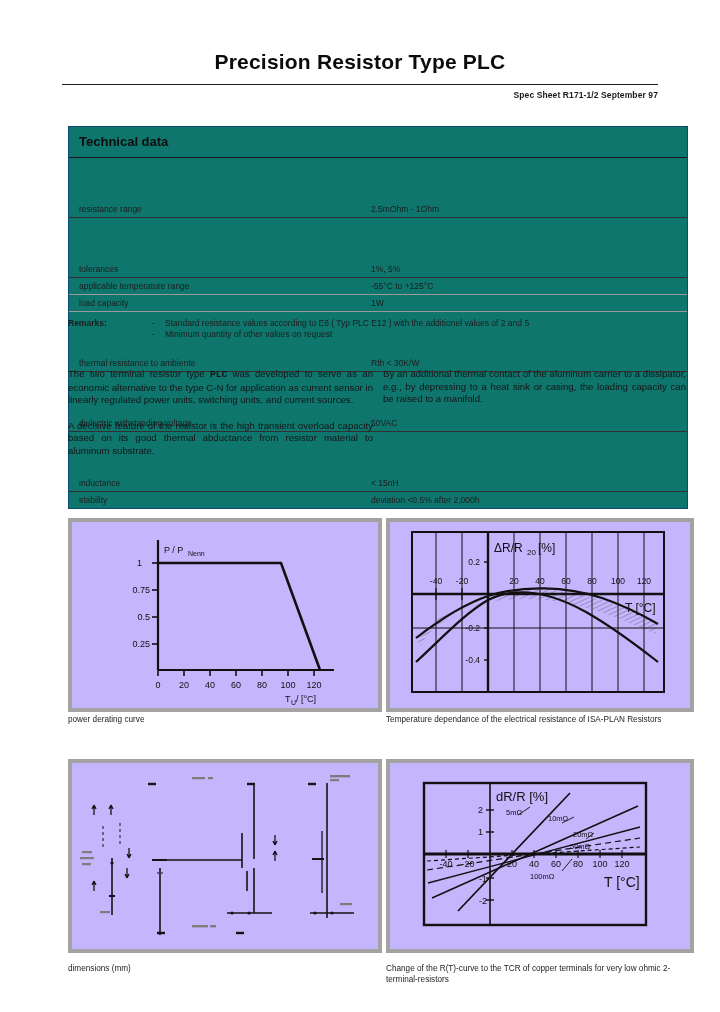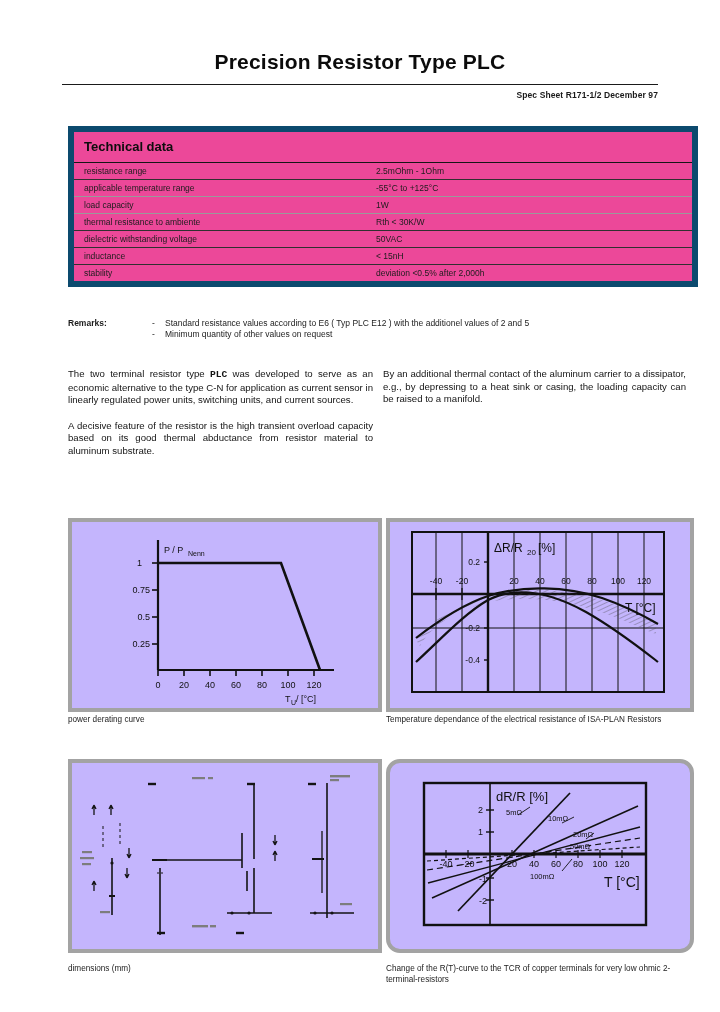--- a/index.html
+++ b/index.html
@@ -12,27 +12,27 @@
     position:absolute;left:0;top:38px;width:720px;text-align:center;
     font-size:21px;font-weight:bold;letter-spacing:.2px;color:#0b0b0b;
   }
   .rule{position:absolute;left:62px;top:72px;width:596px;height:1px;background:#1a1a1a;}
   .specsheet{
     position:absolute;left:0;top:78px;width:658px;text-align:right;
     font-size:8.5px;font-weight:bold;color:#1a1a1a;letter-spacing:.1px;
   }
 
   
-  .tdbox{position:absolute;left:68px;top:114px;width:618px;border:6px solid #0c4a6e;background:#ec4899;}
+  .tdbox{position:absolute;left:68px;top:114px;width:618px;border:1px solid #0c4a6e;background:#0f766e;}
   .tdhead{
     height:30px;line-height:30px;padding-left:10px;
     font-size:13px;font-weight:bold;color:#0d0d0d;border-bottom:1px solid #161616;
   }
   .trow{display:flex;height:16px;align-items:center;font-size:8.5px;color:#1c1c1c;}
-  .trow.line{border-bottom:1px solid #303030;}
+  .trow.line{border-bottom:1px solid #303030;margin-top:43px;}
   .trow.faint{border-bottom:1px solid #9a9a9a;}
   .tkey{width:292px;padding-left:10px;}
   .tval{flex:1;}
 
   
   .remarks{position:absolute;left:68px;top:306px;width:618px;font-size:8.5px;color:#1c1c1c;}
   .rlabel{position:absolute;left:0;top:0;width:80px;font-weight:bold;}
   .rlines{position:absolute;left:84px;top:0;width:534px;}
   .rline{height:11px;line-height:11px;white-space:nowrap;}
   .rdash{display:inline-block;width:13px;}
@@ -42,44 +42,48 @@
   .colL{left:68px;top:356px;width:305px;}
   .colR{left:383px;top:356px;width:303px;}
   .p2{margin-top:13px;}
   .col b{font-weight:bold;font-family:Liberation Mono, monospace;}
 
   
   .fig{position:absolute;border:4px solid #a3a3a3;background:#c4b5fd;}
   .figA{left:68px;top:506px;width:306px;height:186px;}
   .figB{left:386px;top:506px;width:300px;height:186px;}
   .figC{left:68px;top:747px;width:306px;height:186px;}
-  .figD{left:386px;top:747px;width:300px;height:186px;border-radius:14px;}
+  .figD{left:386px;top:747px;width:300px;height:186px;}
   .cap{position:absolute;font-size:8.2px;line-height:11px;color:#1c1c1c;}
   .capA{left:68px;top:702px;width:300px;}
   .capB{left:386px;top:702px;width:300px;}
   .capC{left:68px;top:951px;width:300px;}
   .capD{left:386px;top:951px;width:300px;}
   .fig svg{display:block;}
 </style>
 </head>
 <body>
 
 <div class="page">
  <div class="sheet">
 
   <div class="title">Precision Resistor Type PLC</div>
   <div class="rule"></div>
-  <div class="specsheet">Spec Sheet R171-1/2  December 97</div>
+  <div class="specsheet">Spec Sheet R171-1/2  September 97</div>
 
   <div class="tdbox">
     <div class="tdhead">Technical data</div>
 
     <div class="trow line">
       <div class="tkey">resistance range</div>
       <div class="tval">2.5mOhm - 1Ohm</div>
+    </div>
+    <div class="trow line">
+      <div class="tkey">tolerances</div>
+      <div class="tval">1%, 5%</div>
     </div>
     <div class="trow faint">
       <div class="tkey">applicable temperature range</div>
       <div class="tval">-55°C to +125°C</div>
     </div>
     <div class="trow faint">
       <div class="tkey">load capacity</div>
       <div class="tval">1W</div>
     </div>
     <div class="trow line">

